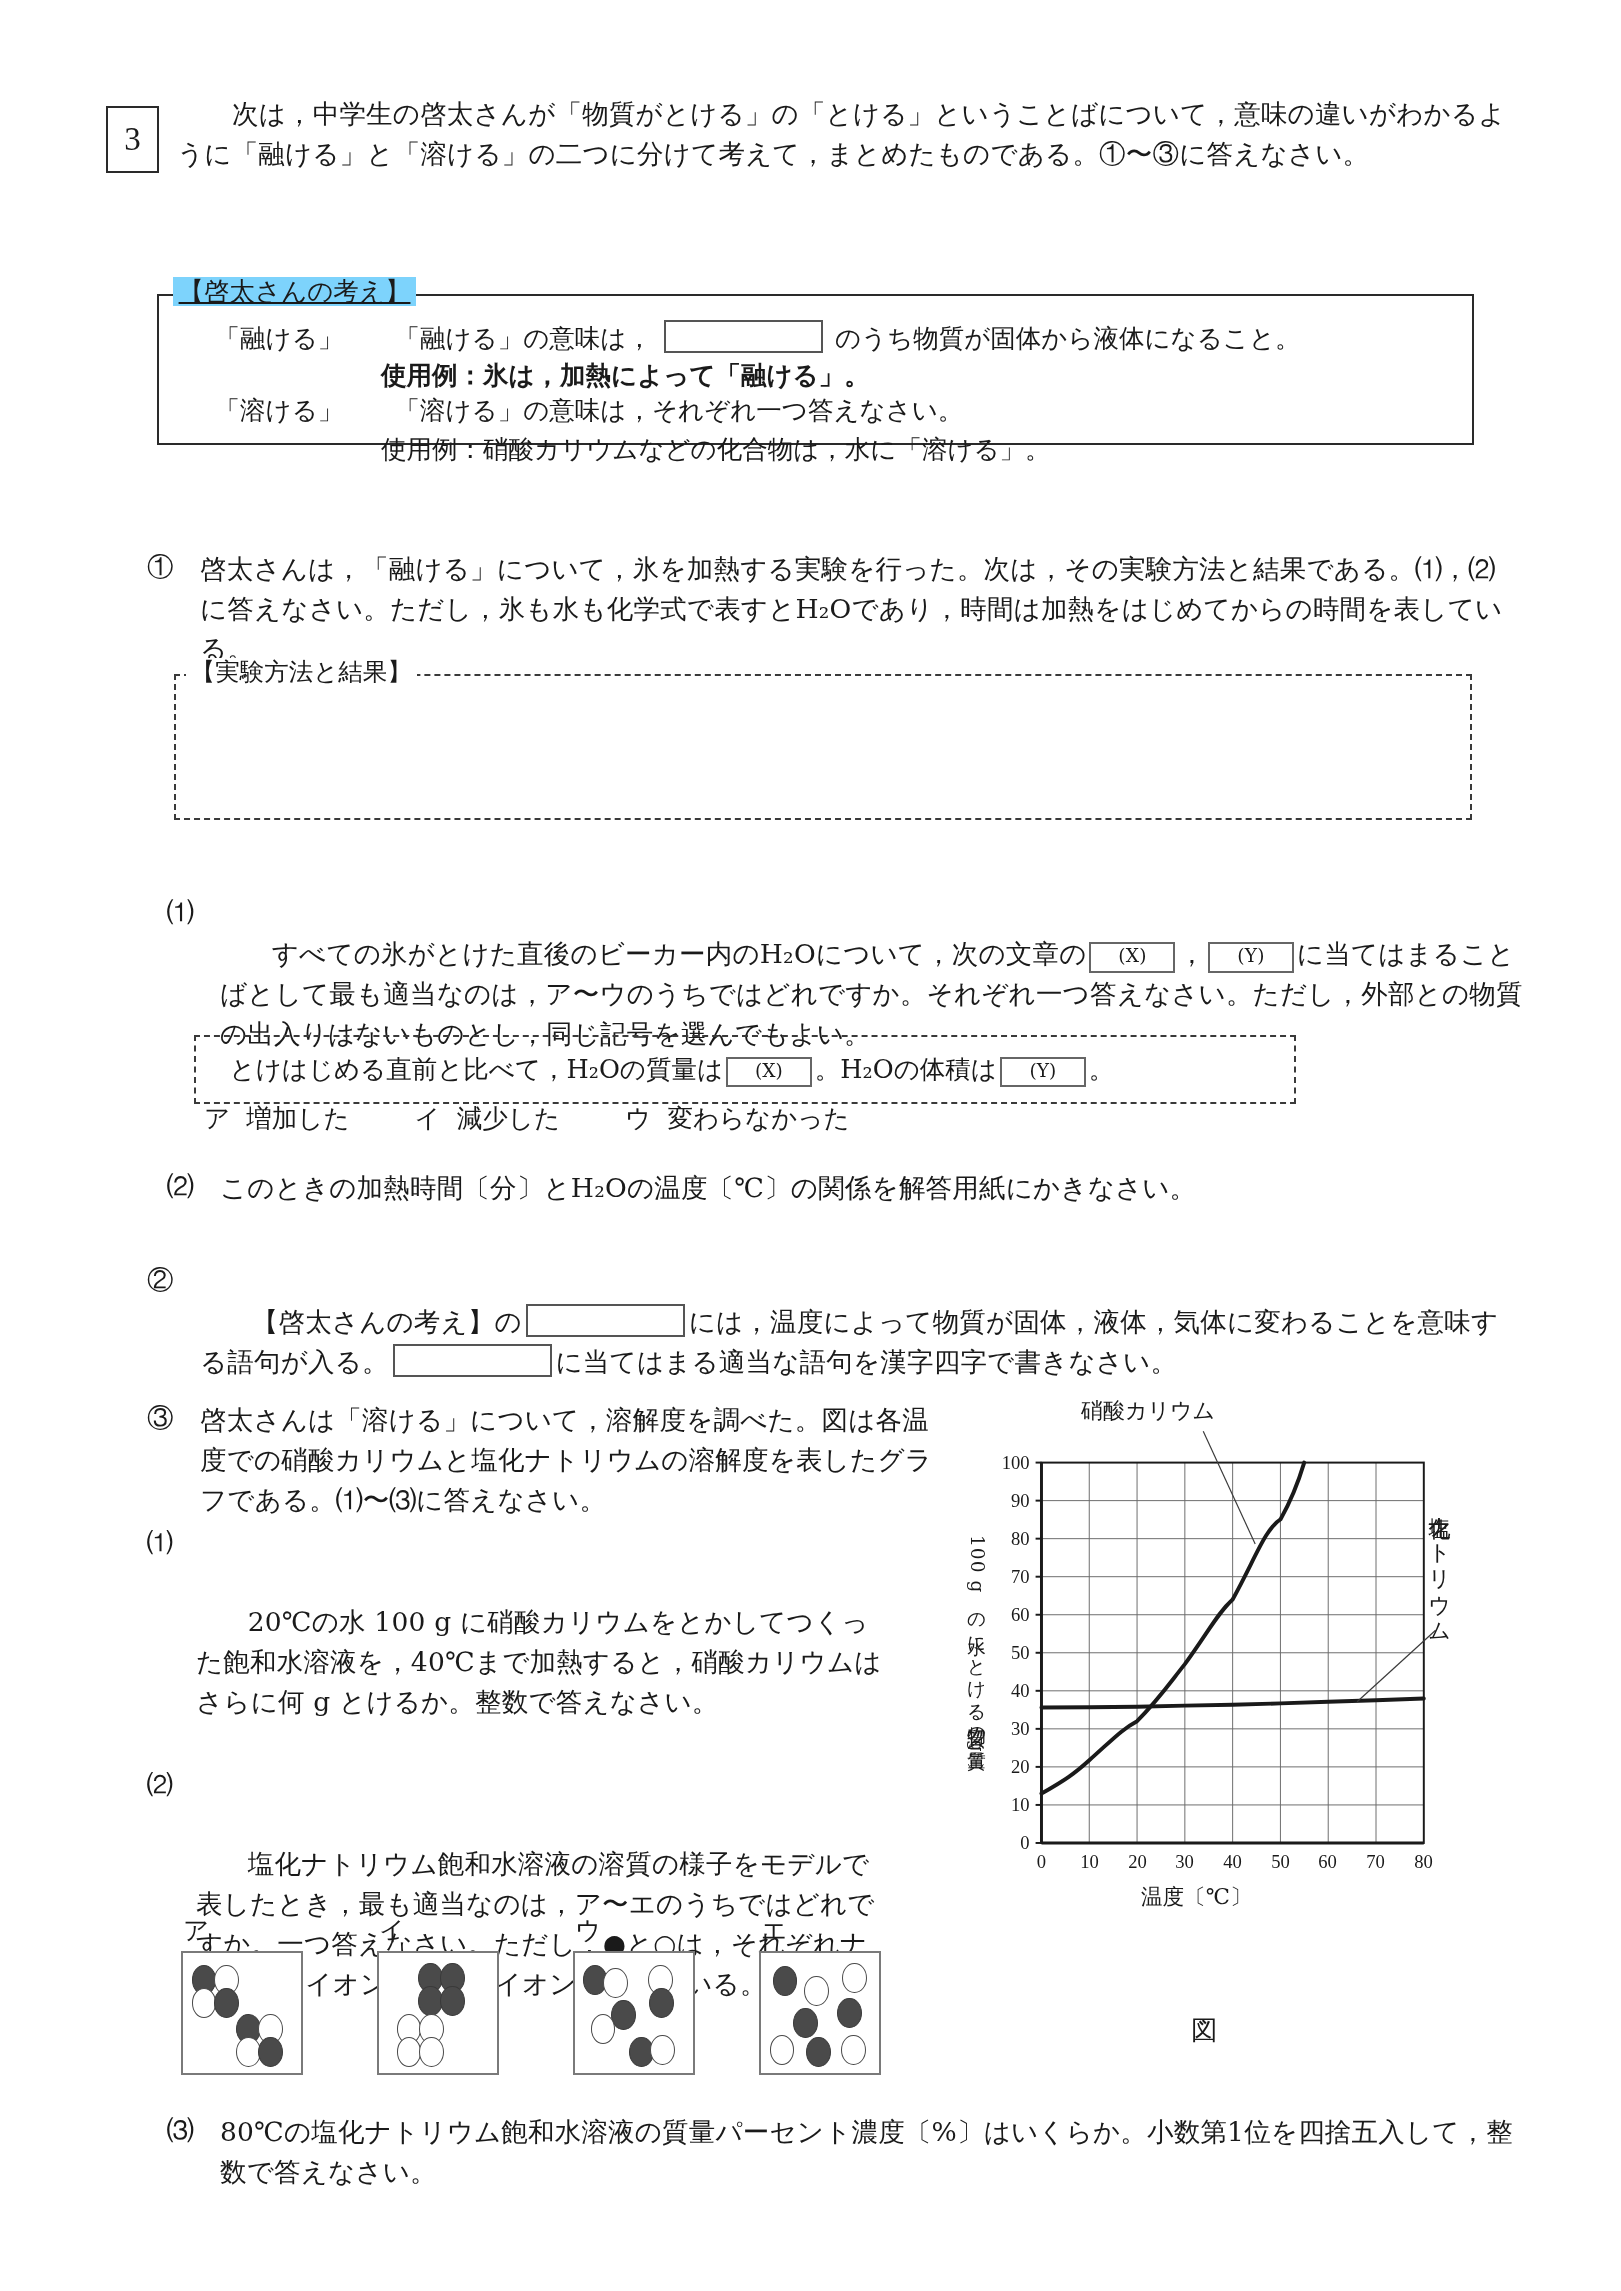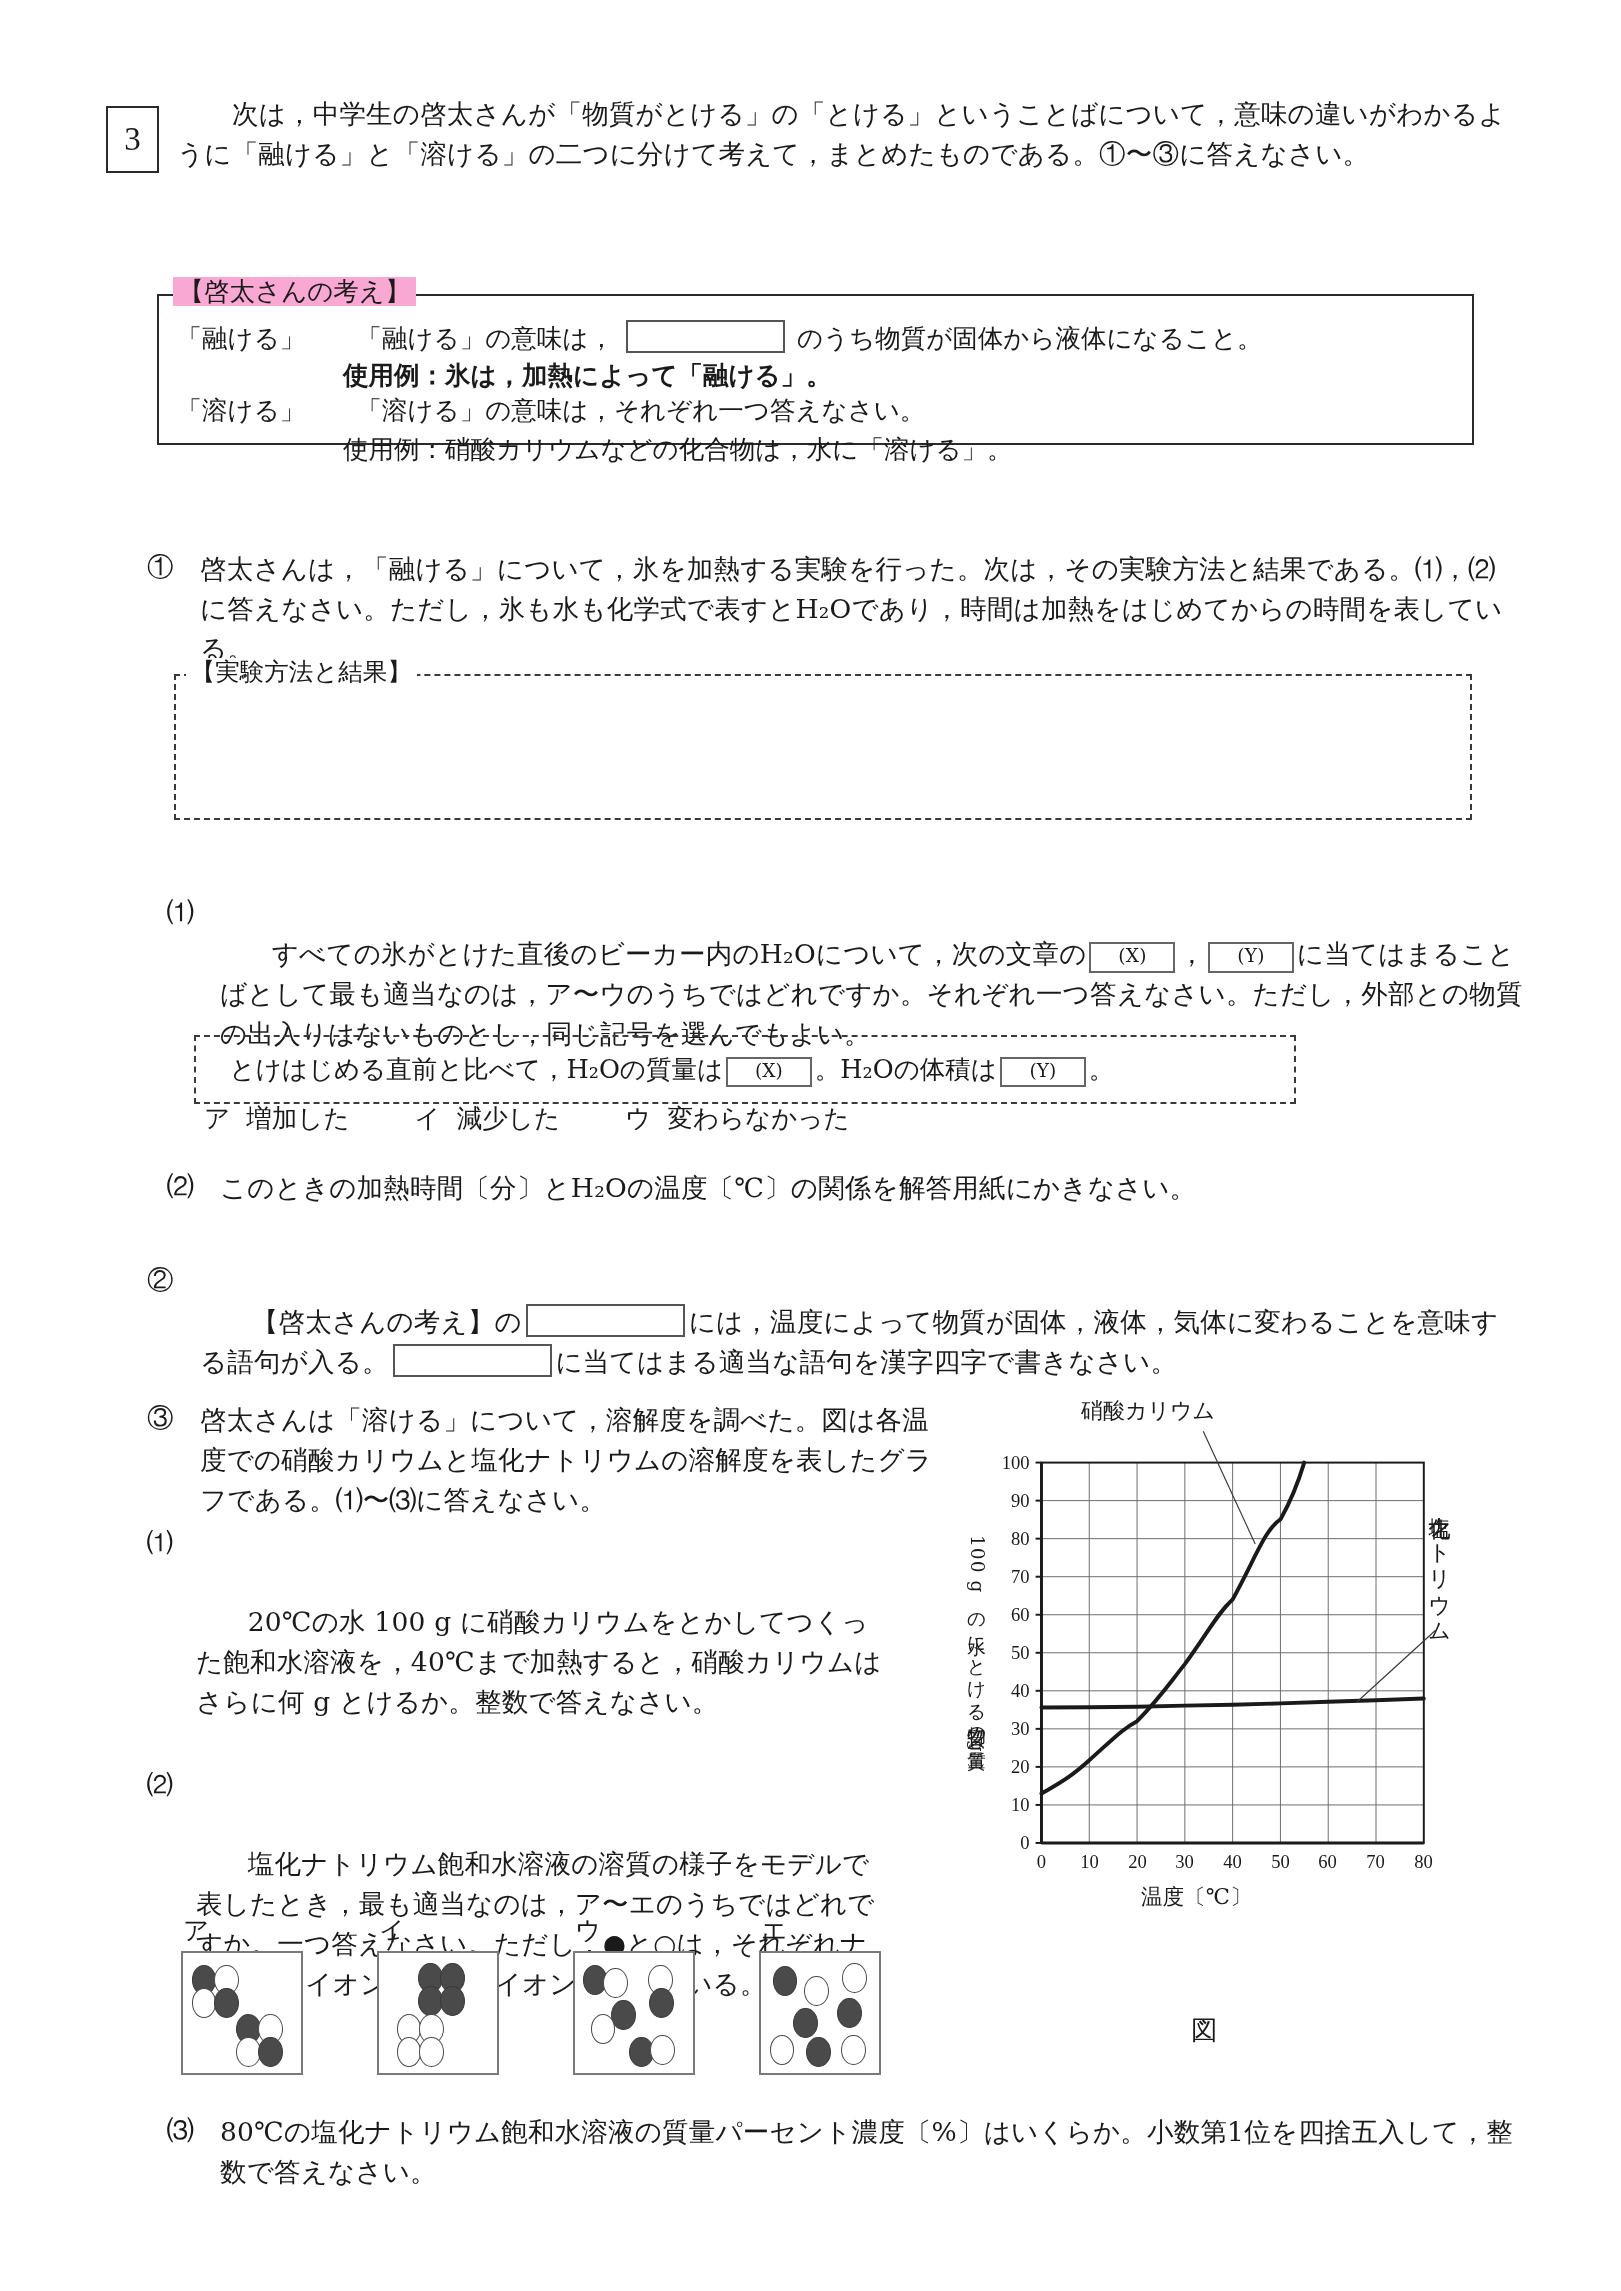--- a/index.html
+++ b/index.html
@@ -59,30 +59,32 @@
   #idea-box {
     position: absolute;
     left: 157px; top: 294px;
     width: 1313px;
     height: 147px;
     border: 2px solid #2a2a2a;
   }
   #idea-legend {
     position: absolute;
     left: 13.7px; top: -18.6px;
-    background: #f9a8d4;
+    background: #7dd3fc;
     padding: 0 5.9px;
     font-size: 25.5px;
     line-height: 29px;
+    text-decoration: underline;
   }
   .idea-row {
     position: absolute;
     font-size: 25.5px;
     line-height: 33px;
     white-space: nowrap;
+    margin-left: 38px;
   }
   #idea-r1 { left: 17.6px; top: 23.5px; }
   #idea-r2 { left: 184px; top: 63px; font-weight: bold; }
   #idea-r3 { left: 17.6px; top: 98px; }
   #idea-r4 { left: 184px; top: 137px; }
   .blank-box {
     display: inline-block;
     border: 2px solid #555;
     width: 155px;
     height: 29px;

